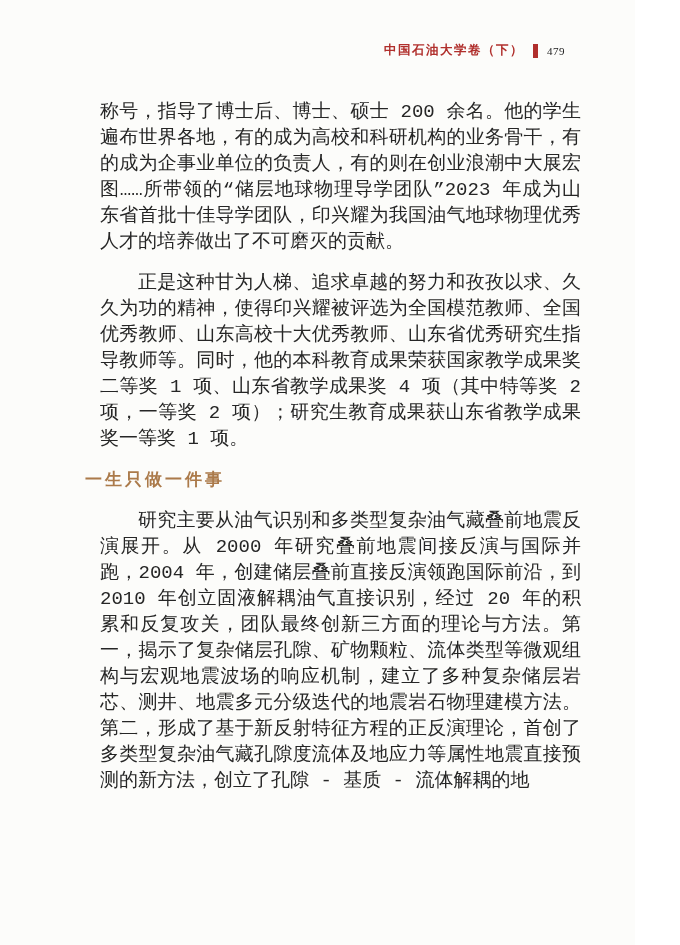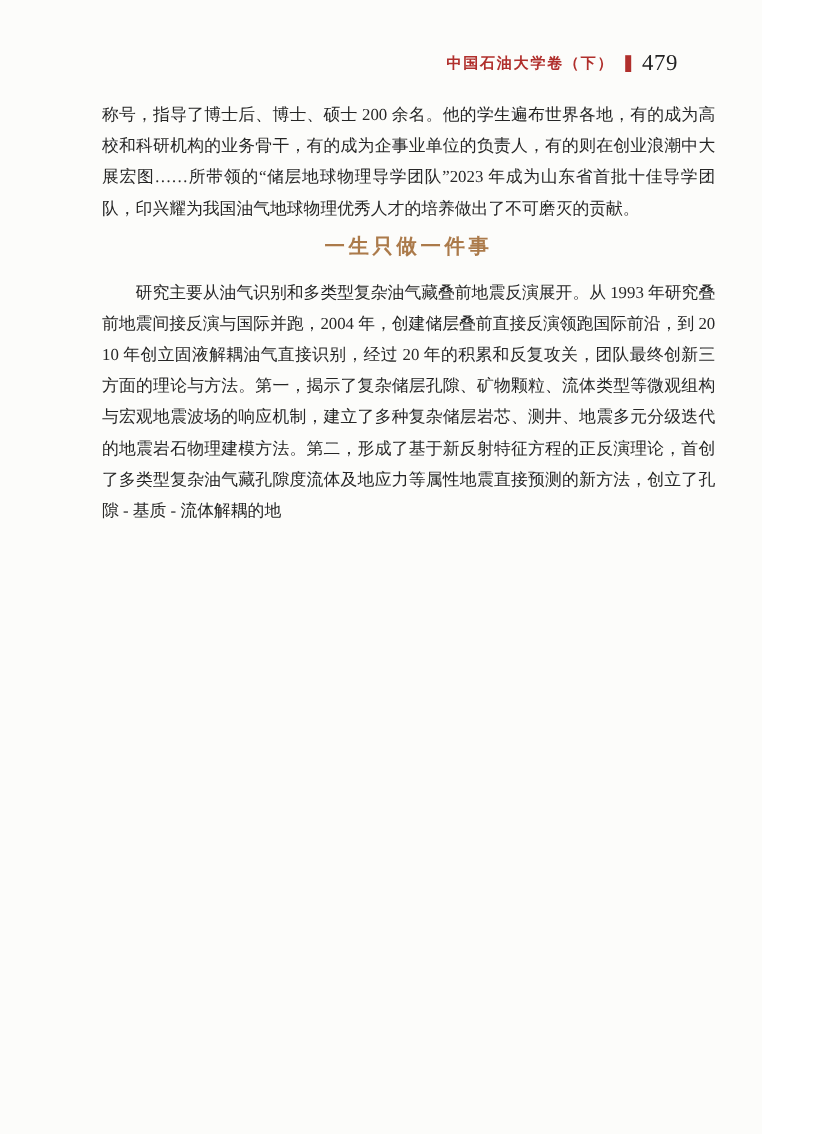--- a/index.html
+++ b/index.html
@@ -33,47 +33,48 @@
     letter-spacing: 1.5px;
     white-space: nowrap;
   }
   .header-bar {
     display: inline-block;
     width: 5px;
     height: 14px;
     background: var(--accent, #b02f2c);
   }
   .folio {
-    font-size: 19px;
+    font-size: 11px;
     color: #222222;
     letter-spacing: 0.5px;
   }
   
   .page-body {
     position: absolute;
     top: 84px;
     left: 85px;
     width: 511px;
   }
   .para {
-    margin: 0;
-    font-size: 14px;
+    margin: 15px;
+    font-size: 19px;
     line-height: 26px;
     color: #262626;
     text-align: justify;
     text-justify: inter-ideograph;
     text-indent: 2em;
     word-break: break-all;
+    font-family: Liberation Mono, monospace;
   }
   .para.continuation {
     text-indent: 0;
   }
   .section-heading {
     margin: 5px 0 13px 0;
-    text-align: center;
+    text-align: left;
     color: var(--heading-color, #ab7a4a);
     font-size: 17px;
     font-weight: bold;
     letter-spacing: 3px;
     line-height: 26px;
   }
 </style>
 </head>
 <body>
 
@@ -82,23 +83,24 @@
   <div class="page-header">
     <span class="volume-title">中国石油大学卷（下）</span>
     <span class="header-bar"></span>
     <span class="folio">479</span>
   </div>
 
   <div class="page-body">
 
     <p class="para continuation">称号，指导了博士后、博士、硕士 200 余名。他的学生遍布世界各地，有的成为高校和科研机构的业务骨干，有的成为企事业单位的负责人，有的则在创业浪潮中大展宏图……所带领的“储层地球物理导学团队”2023 年成为山东省首批十佳导学团队，印兴耀为我国油气地球物理优秀人才的培养做出了不可磨灭的贡献。</p>
 
+    <p class="para">正是这种甘为人梯、追求卓越的努力和孜孜以求、久久为功的精神，使得印兴耀被评选为全国模范教师、全国优秀教师、山东高校十大优秀教师、山东省优秀研究生指导教师等。同时，他的本科教育成果荣获国家教学成果奖二等奖 1 项、山东省教学成果奖 4 项（其中特等奖 2 项，一等奖 2 项）；研究生教育成果获山东省教学成果奖一等奖 1 项。</p>
 
     <h2 class="section-heading">一生只做一件事</h2>
 
 
 
 
-    <p class="para">研究主要从油气识别和多类型复杂油气藏叠前地震反演展开。从 1993 年研究叠前地震间接反演与国际并跑，2004 年，创建储层叠前直接反演领跑国际前沿，到 2010 年创立固液解耦油气直接识别，经过 20 年的积累和反复攻关，团队最终创新三方面的理论与方法。第一，揭示了复杂储层孔隙、矿物颗粒、流体类型等微观组构与宏观地震波场的响应机制，建立了多种复杂储层岩芯、测井、地震多元分级迭代的地震岩石物理建模方法。第二，形成了基于新反射特征方程的正反演理论，首创了多类型复杂油气藏孔隙度流体及地应力等属性地震直接预测的新方法，创立了孔隙 - 基质 - 流体解耦的地</p>
+    <p class="para">研究主要从油气识别和多类型复杂油气藏叠前地震反演展开。从 2000 年研究叠前地震间接反演与国际并跑，2004 年，创建储层叠前直接反演领跑国际前沿，到 2010 年创立固液解耦油气直接识别，经过 20 年的积累和反复攻关，团队最终创新三方面的理论与方法。第一，揭示了复杂储层孔隙、矿物颗粒、流体类型等微观组构与宏观地震波场的响应机制，建立了多种复杂储层岩芯、测井、地震多元分级迭代的地震岩石物理建模方法。第二，形成了基于新反射特征方程的正反演理论，首创了多类型复杂油气藏孔隙度流体及地应力等属性地震直接预测的新方法，创立了孔隙 - 基质 - 流体解耦的地</p>
 
   </div>
 
 </div>
 
 </body></html>

